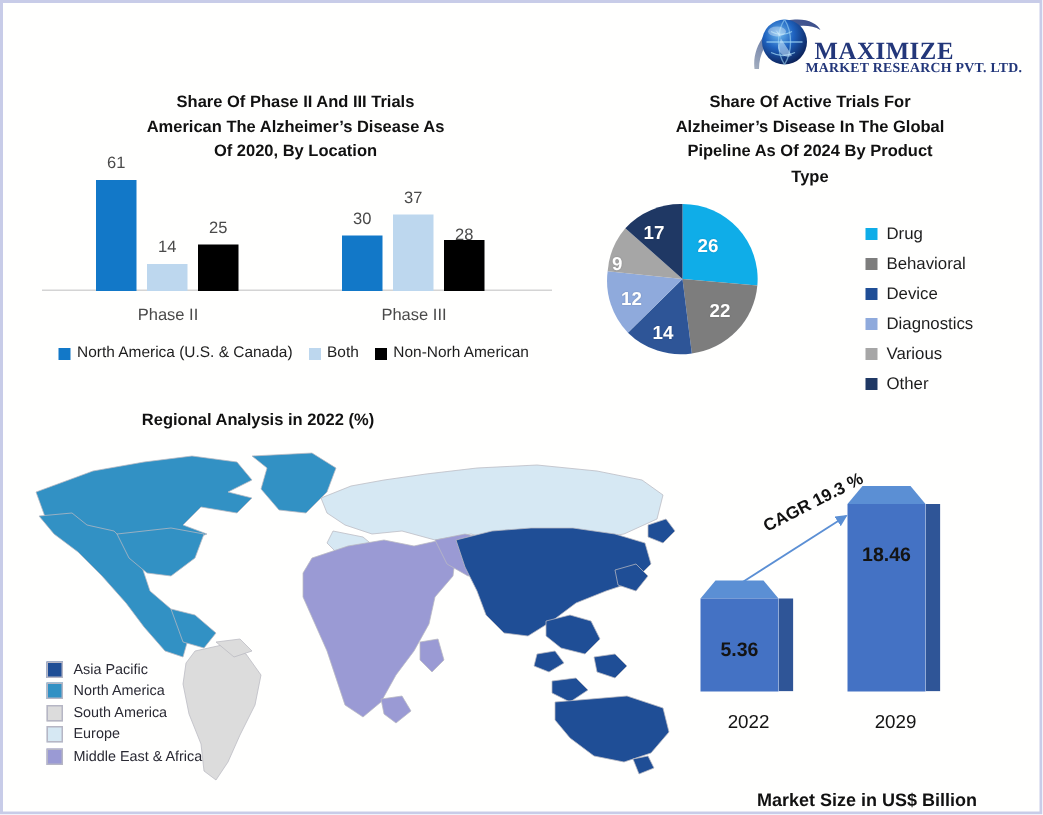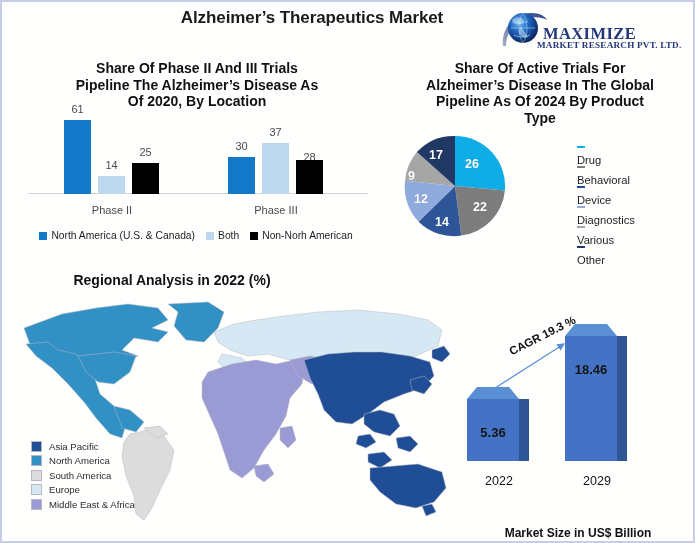--- a/index.html
+++ b/index.html
@@ -35,21 +35,21 @@
   }
   #brand-logo .logo-text-2 {
     position: absolute; left: 40px; top: 34px;
     font-family: "Liberation Serif", serif;
     font-size: 9.2px; font-weight: bold; color: #23377a;
     letter-spacing: 0.2px;
   }
 
   
   .chart-title {
-    font-size: 14px; font-weight: bold; color: #111;
+    font-size: 11px; font-weight: bold; color: #111;
     text-align: center; line-height: 16.5px;
   }
 
   
   #phase-chart { position: absolute; left: 18px; top: 58px; width: 352px; height: 190px; }
   #phase-chart-title { position: absolute; left: 12px; top: 0; width: 330px; }
   #phase-plot { position: absolute; left: 8px; top: 60px; width: 340px; height: 100px; }
   #phase-axis {
     position: absolute; left: 0; bottom: 26px; width: 340px; height: 1px;
     background: #d4d4d4;
@@ -74,21 +74,21 @@
 
   
   #pipeline-chart { position: absolute; left: 385px; top: 58px; width: 305px; height: 190px; }
   #pipeline-title { position: absolute; left: 8px; top: 0; width: 290px; }
   #pie-wrap { position: absolute; left: 16px; top: 74px; width: 104px; height: 104px; }
   .slice-label {
     position: absolute; font-size: 12.5px; font-weight: bold; color: #ffffff;
     text-shadow: 0 0 1px rgba(0,0,0,.25);
   }
   #pie-legend { position: absolute; left: 190px; top: 86px; }
-  #pie-legend .pl { display: flex; gap: 6px; height: 20px; flex-direction: column; }
+  #pie-legend .pl { display: flex; align-items: center; gap: 6px; height: 20px; }
   #pie-legend .sw { width: 8px; height: 8px; display: inline-block; }
   #pie-legend .lt { font-size: 11.2px; color: #1d1d1d; }
 
   
   #regional-title { position: absolute; left: 30px; top: 270px; width: 280px; }
   #world-map { position: absolute; left: 16px; top: 296px; width: 440px; height: 235px; }
   #map-legend { position: absolute; left: 18px; top: 437px; }
   #map-legend .ml { display: flex; align-items: center; gap: 7px; height: 14.5px; padding-left: 11px; }
   #map-legend .sw { width: 11px; height: 11px; display: inline-block; border: 0.5px solid #b6b6c4; }
   #map-legend .lt { font-size: 9.6px; color: #2a2a34; }
@@ -119,21 +119,20 @@
   #market-caption {
     position: absolute; left: 460px; top: 524px; width: 232px;
     text-align: center; font-size: 12px; font-weight: bold; color: #111;
   }
 </style>
 </head>
 <body>
 
 <div id="infographic">
 
-  <div id="main-title">Alzheimer’s Therapeutics Market</div>
 
   <div id="brand-logo">
     <svg width="56" height="48" viewBox="0 0 56 48">
       <defs>
         <radialGradient id="globeg" cx="38%" cy="32%" r="72%">
           <stop offset="0%" stop-color="#6fb9ee"></stop>
           <stop offset="45%" stop-color="#1f63c0"></stop>
           <stop offset="100%" stop-color="#0b1f55"></stop>
         </radialGradient>
         <linearGradient id="swoosh" x1="0" y1="1" x2="1" y2="0">
@@ -149,21 +148,21 @@
       <path d="M20 14 q5 3 3 8 q-3 4 1 8 q3 3 7 1" fill="#cfe9fb" opacity="0.55"></path>
       <ellipse cx="21" cy="15" rx="6" ry="3.4" fill="#ffffff" opacity="0.35"></ellipse>
     </svg>
     <div class="logo-text-1">MAXIMIZE</div>
     <div class="logo-text-2">MARKET RESEARCH PVT. LTD.</div>
   </div>
 
   <div id="phase-chart">
     <div id="phase-chart-title" class="chart-title">
       <div>Share Of Phase II And III Trials</div>
-      <div>Pipeline The Alzheimer’s Disease As</div>
+      <div>American The Alzheimer’s Disease As</div>
       <div>Of 2020, By Location</div>
     </div>
 
     <div id="phase-plot">
       <div id="phase-axis"></div>
 
       <div class="pbar" style="left:36px; width:27px; height:74px;">
         <div class="pbar-val" style="top:-17px;">61</div>
         <div class="pbar-fill" style="height:74px; background:#1278c8;"></div>
       </div>

